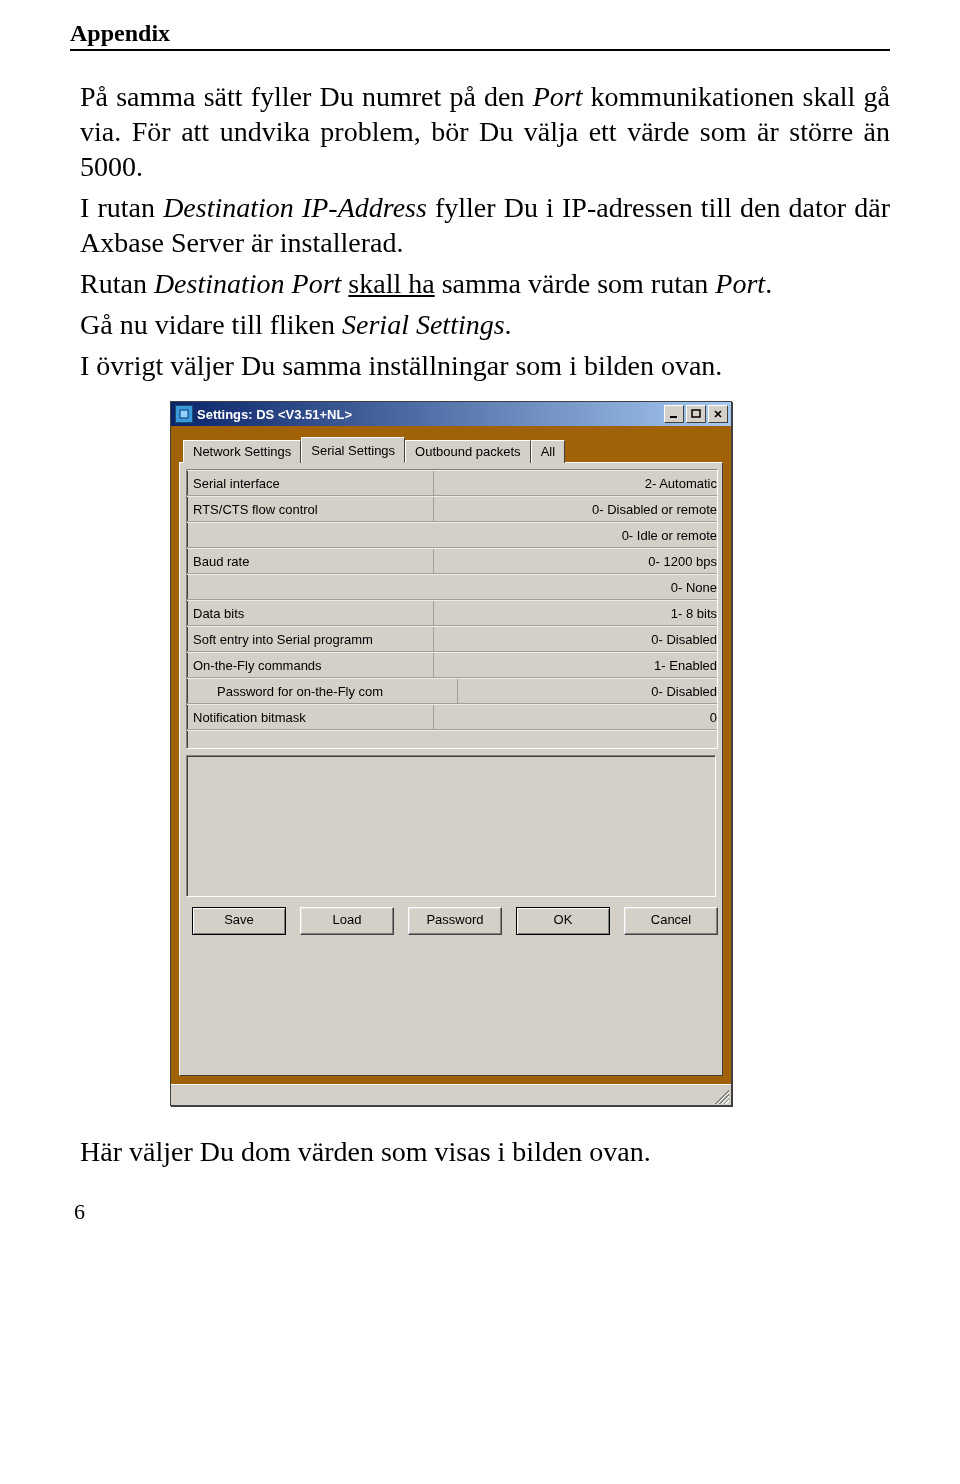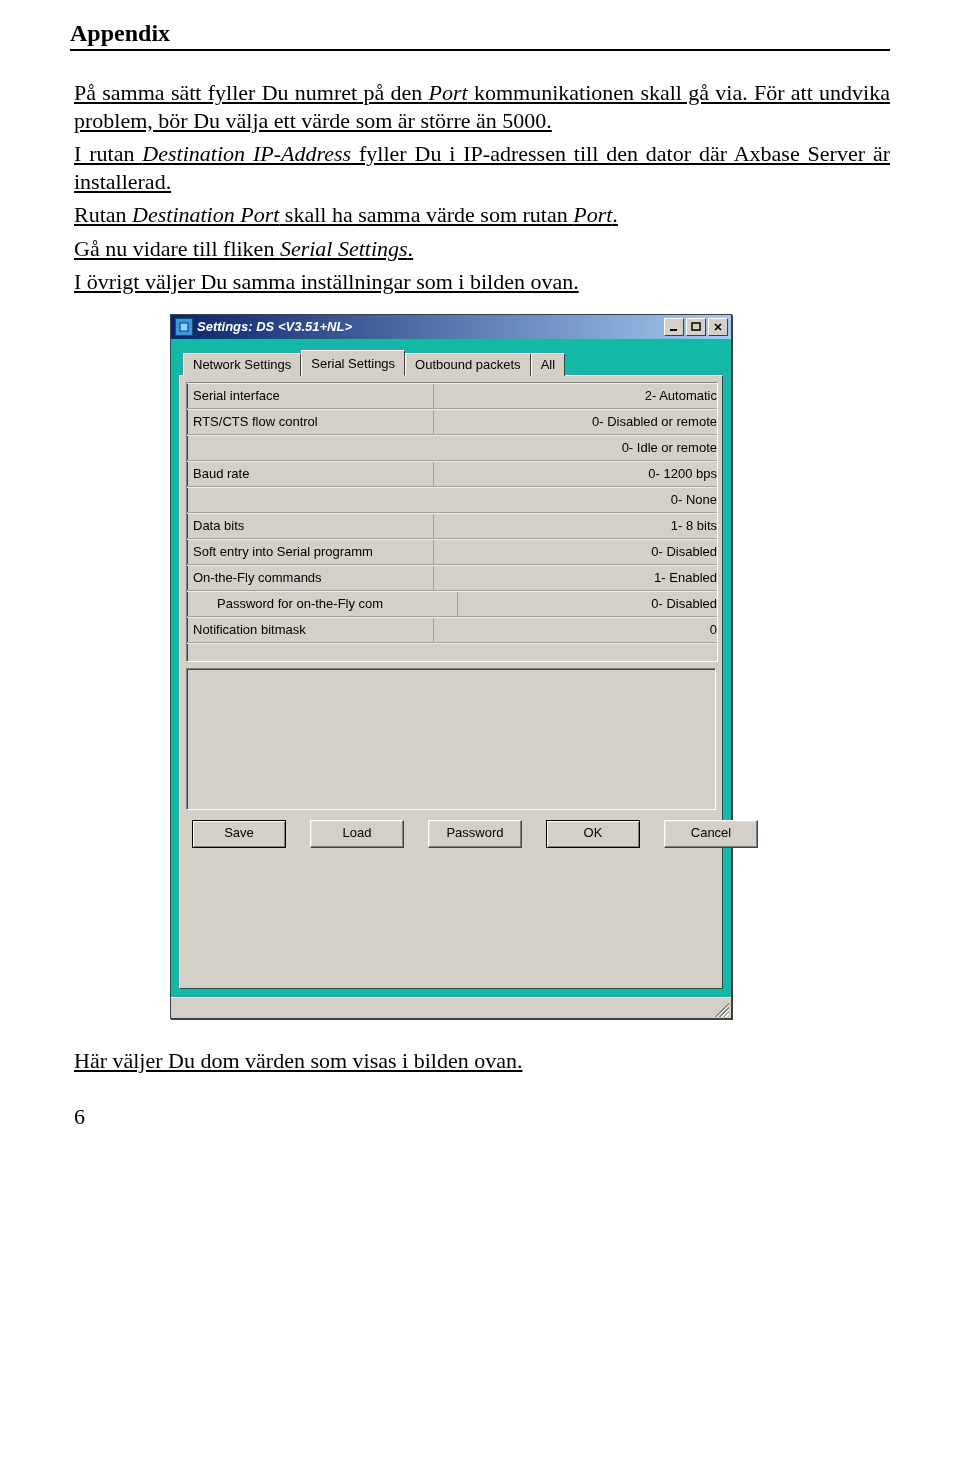--- a/index.html
+++ b/index.html
@@ -15,25 +15,24 @@
   }
   .header-title {
     font-family: "Times New Roman", Times, serif;
     font-weight: bold;
     font-size: 24px;
     border-bottom: 2px solid #000;
     padding-bottom: 2px;
     margin-bottom: 28px;
   }
   p.body-text {
-    font-size: 22px;
+    font-size: 28px;
     line-height: 1.25;
-    margin: 0 0 4px 4px;
+    margin: 0 0 4px 10px;
     text-align: justify;
-    text-decoration: underline;
   }
   p.body-text + p.body-text { margin-top: 6px; }
   .italic { font-style: italic; }
   .underline { text-decoration: underline; }
   .page-num {
     font-size: 22px;
     margin-top: 30px;
     padding-left: 4px;
   }
 
@@ -48,21 +47,20 @@
     background: #d4d0c8;
     box-shadow: 1px 1px 0 #404040;
   }
   .titlebar {
     height: 24px;
     background: linear-gradient(to right, #0a246a, #a6caf0);
     color: #fff;
     display: flex;
     align-items: center;
     padding: 0 3px 0 4px;
-    font-style: italic;
   }
   .titlebar .ticon {
     width: 16px; height: 16px;
     background: #3a9ad9;
     border: 1px solid #1b4f72;
     margin-right: 4px;
     display: flex; align-items: center; justify-content: center;
   }
   .titlebar .ttext {
     flex: 1;
@@ -78,21 +76,21 @@
     border: 1px solid #fff;
     border-right-color: #404040;
     border-bottom-color: #404040;
     display: flex; align-items: center; justify-content: center;
     font-size: 11px; font-weight: bold; color: #000;
     line-height: 1;
   }
 
   .client {
     padding: 10px 8px 8px 8px;
-    background: #14b8a6;
+    background: #a16207;
   }
   .tabstrip {
     display: flex;
     align-items: flex-end;
     padding-left: 4px;
     position: relative;
     z-index: 2;
   }
   .tab {
     background: #d4d0c8;
@@ -169,21 +167,21 @@
     border-top: 1px solid #808080;
     border-left: 1px solid #808080;
     border-right: 1px solid #fff;
     border-bottom: 1px solid #fff;
     box-shadow: inset 1px 1px 0 #404040;
     background: #d4d0c8;
   }
 
   .buttonbar {
     display: flex;
-    gap: 24px;
+    gap: 14px;
     padding: 10px 6px 0 6px;
     justify-content: space-between;
   }
   .winbtn {
     flex: 0 0 92px;
     height: 26px;
     background: #d4d0c8;
     border: 1px solid #fff;
     border-right-color: #404040;
     border-bottom-color: #404040;

